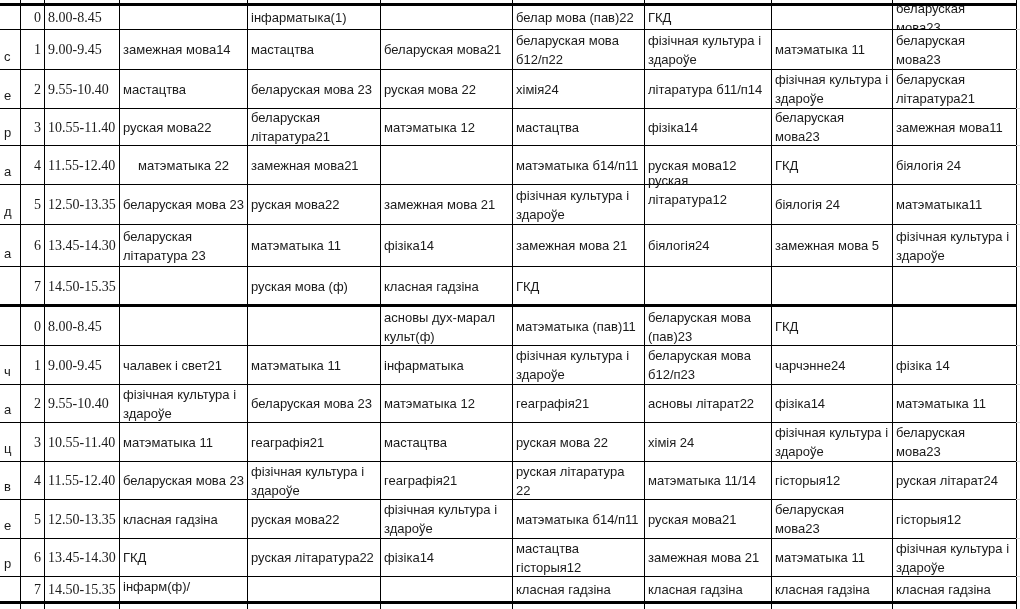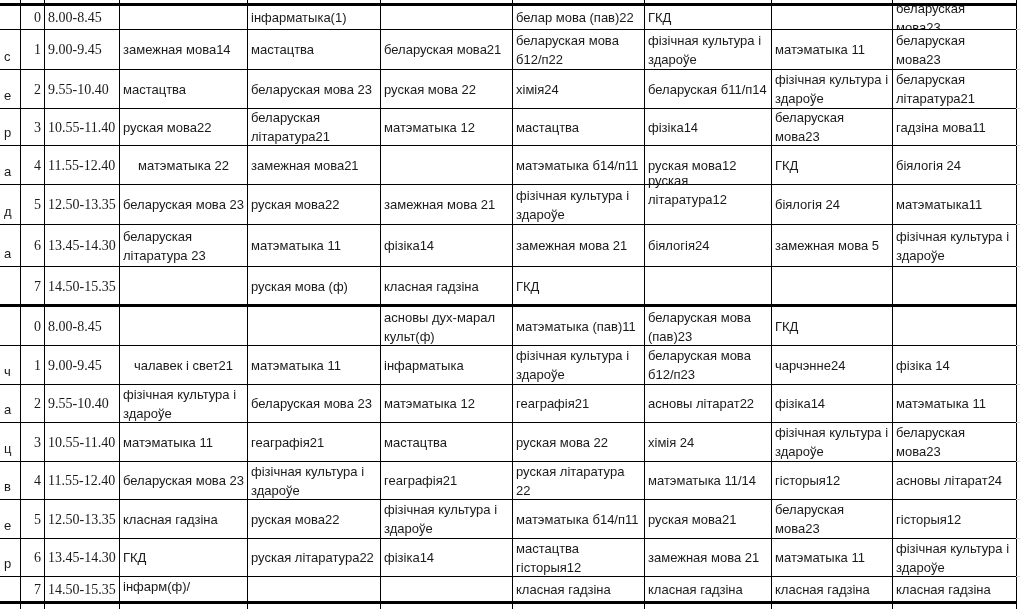--- a/index.html
+++ b/index.html
@@ -139,21 +139,21 @@
     <div class="cell " style="left: 248px; width: 132px; top: 70px; height: 38px;">
       <span>беларуская мова 23</span>
     </div>
     <div class="cell " style="left: 381px; width: 131px; top: 70px; height: 38px;">
       <span>руская мова 22</span>
     </div>
     <div class="cell " style="left: 513px; width: 131px; top: 70px; height: 38px;">
       <span>хімія24</span>
     </div>
     <div class="cell " style="left: 645px; width: 126px; top: 70px; height: 38px;">
-      <span>беларуская б11/п14</span>
+      <span>літаратура б11/п14</span>
     </div>
     <div class="cell " style="left: 772px; width: 120px; top: 70px; height: 38px;">
       <span>фізічная культура і здароўе</span>
     </div>
     <div class="cell " style="left: 893px; width: 123px; top: 70px; height: 38px;">
       <span>беларуская літаратура21</span>
     </div>
     <div class="cell day" style="left: 1px; width: 19px; top: 109px; height: 36px;">
       <span>р</span>
     </div>
@@ -175,21 +175,21 @@
     <div class="cell " style="left: 513px; width: 131px; top: 109px; height: 36px;">
       <span>мастацтва</span>
     </div>
     <div class="cell " style="left: 645px; width: 126px; top: 109px; height: 36px;">
       <span>фізіка14</span>
     </div>
     <div class="cell " style="left: 772px; width: 120px; top: 109px; height: 36px;">
       <span>беларуская мова23</span>
     </div>
     <div class="cell " style="left: 893px; width: 123px; top: 109px; height: 36px;">
-      <span>гадзіна мова11</span>
+      <span>замежная мова11</span>
     </div>
     <div class="cell day" style="left: 1px; width: 19px; top: 146px; height: 38px;">
       <span>а</span>
     </div>
     <div class="cell num" style="left: 21px; width: 23px; top: 146px; height: 38px;">
       <span>4</span>
     </div>
     <div class="cell time" style="left: 45px; width: 74px; top: 146px; height: 38px;">
       <span>11.55-12.40</span>
     </div>
@@ -333,21 +333,21 @@
     </div>
     <div class="cell day" style="left: 1px; width: 19px; top: 346px; height: 38px;">
       <span>ч</span>
     </div>
     <div class="cell num" style="left: 21px; width: 23px; top: 346px; height: 38px;">
       <span>1</span>
     </div>
     <div class="cell time" style="left: 45px; width: 74px; top: 346px; height: 38px;">
       <span>9.00-9.45</span>
     </div>
-    <div class="cell " style="left: 120px; width: 127px; top: 346px; height: 38px; margin-left: 11px;">
+    <div class="cell " style="left: 120px; width: 127px; top: 346px; height: 38px;">
       <span>чалавек і свет21</span>
     </div>
     <div class="cell " style="left: 248px; width: 132px; top: 346px; height: 38px;">
       <span>матэматыка 11</span>
     </div>
     <div class="cell " style="left: 381px; width: 131px; top: 346px; height: 38px;">
       <span>інфарматыка</span>
     </div>
     <div class="cell " style="left: 513px; width: 131px; top: 346px; height: 38px;">
       <span>фізічная культура і здароўе</span>
@@ -442,21 +442,21 @@
     <div class="cell " style="left: 513px; width: 131px; top: 462px; height: 37px;">
       <span>руская літаратура 22</span>
     </div>
     <div class="cell " style="left: 645px; width: 126px; top: 462px; height: 37px;">
       <span>матэматыка 11/14</span>
     </div>
     <div class="cell " style="left: 772px; width: 120px; top: 462px; height: 37px;">
       <span>гісторыя12</span>
     </div>
     <div class="cell " style="left: 893px; width: 123px; top: 462px; height: 37px;">
-      <span>асновы літарат24</span>
+      <span>руская літарат24</span>
     </div>
     <div class="cell day" style="left: 1px; width: 19px; top: 500px; height: 38px;">
       <span>е</span>
     </div>
     <div class="cell num" style="left: 21px; width: 23px; top: 500px; height: 38px;">
       <span>5</span>
     </div>
     <div class="cell time" style="left: 45px; width: 74px; top: 500px; height: 38px;">
       <span>12.50-13.35</span>
     </div>

